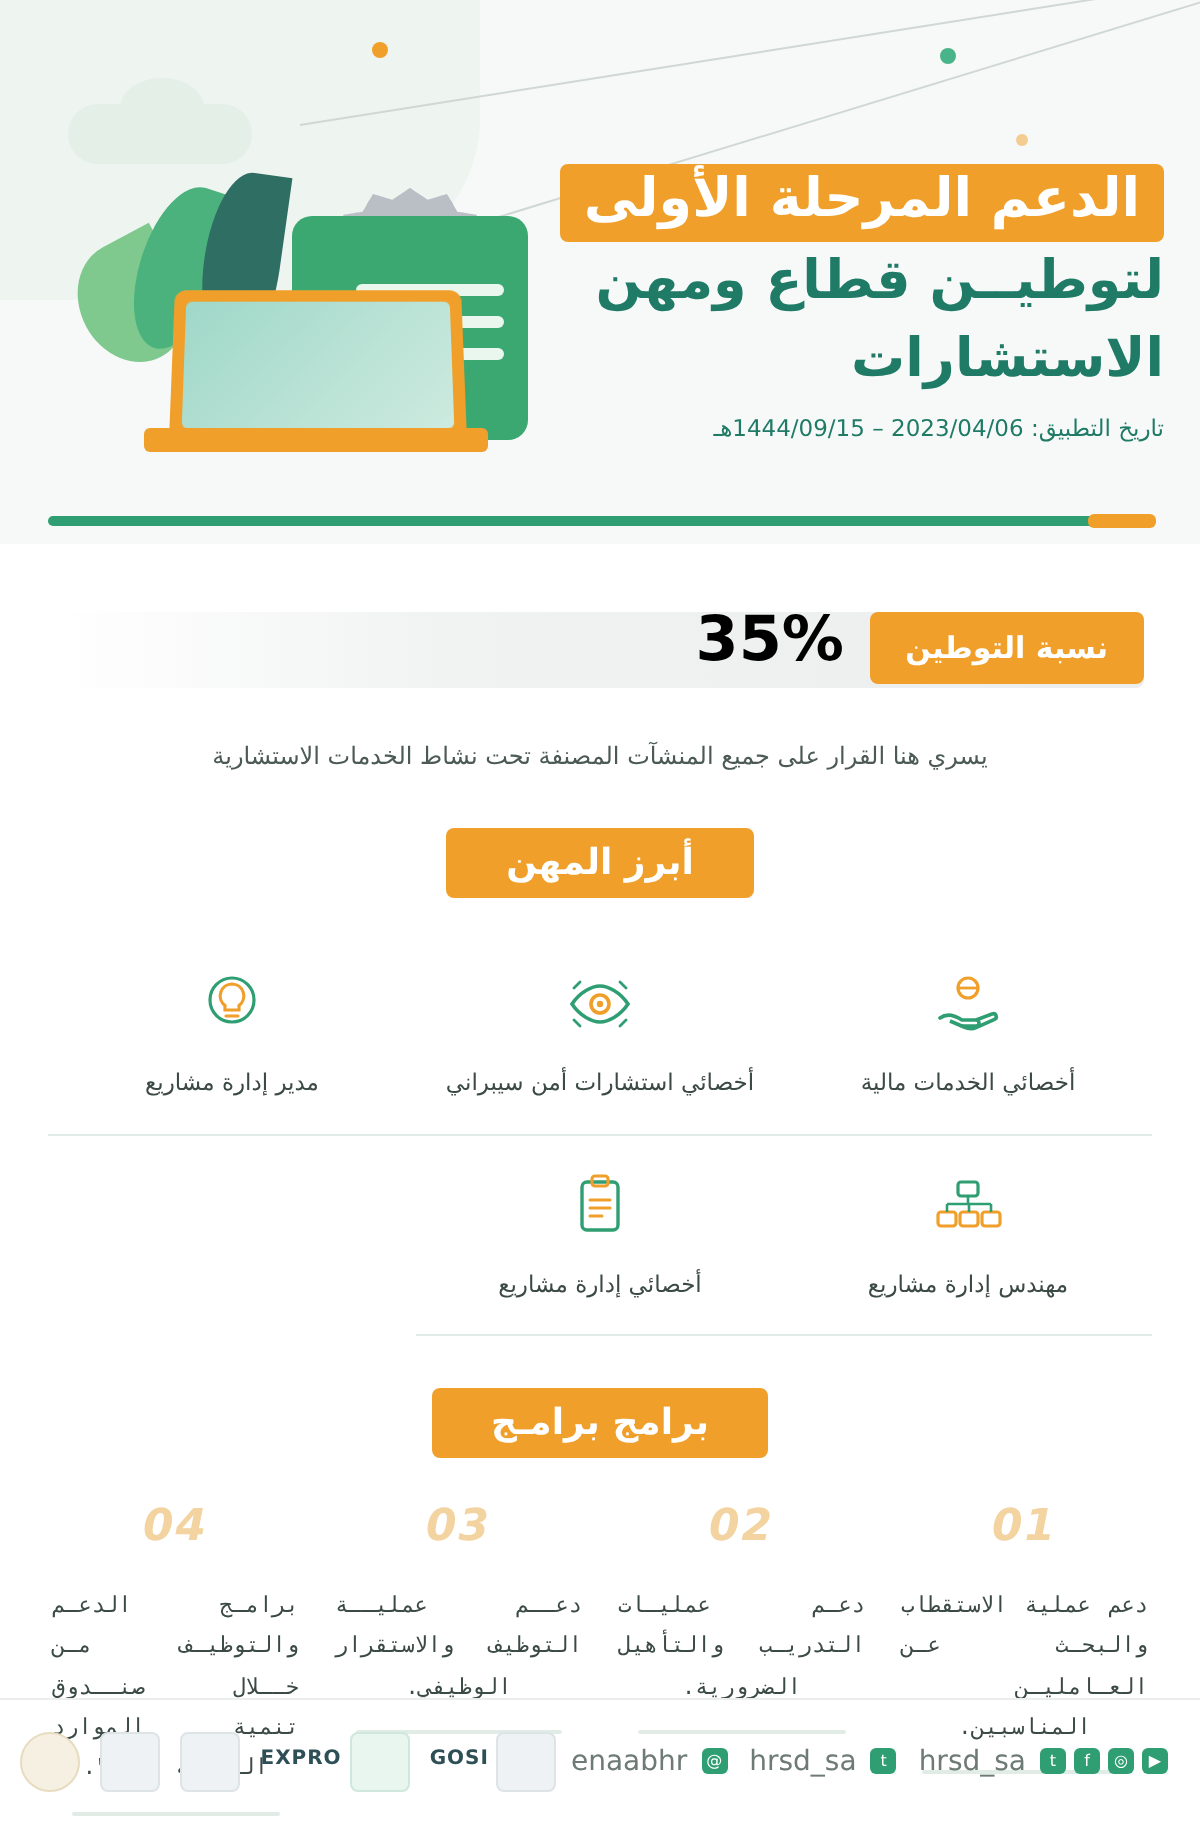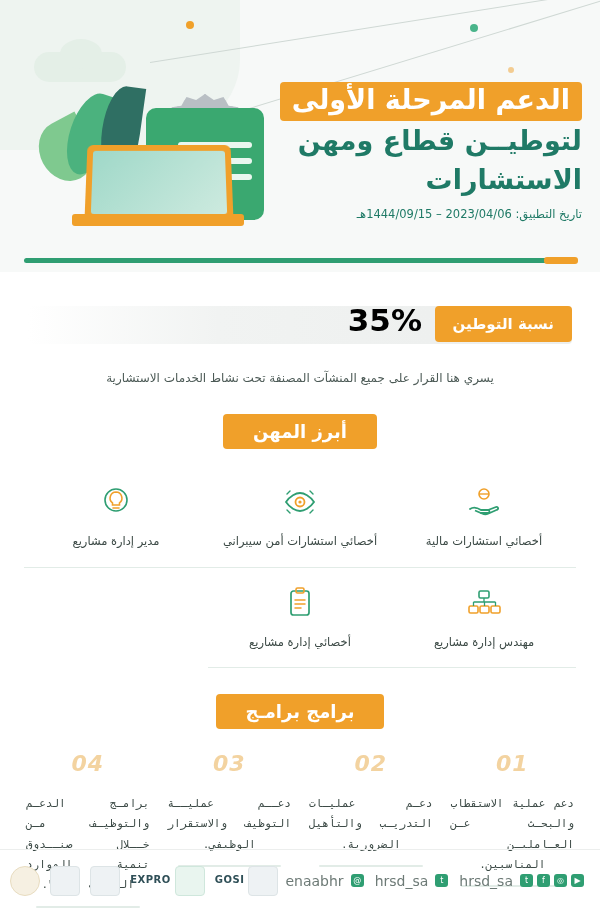--- a/index.html
+++ b/index.html
@@ -299,21 +299,21 @@
 
     <div class="job">
       <div class="job-icon">
         <svg width="38" height="38" viewBox="0 0 38 38">
           <circle cx="19" cy="11" r="5" fill="none" stroke="#f0a02a" stroke-width="1.6"></circle>
           <path d="M14 11h10" stroke="#f0a02a" stroke-width="1.4"></path>
           <path d="M5 26c4-3 8-1 11 1h7c2 0 2 3 0 3h-7" fill="none" stroke="#2f9e72" stroke-width="1.8" stroke-linecap="round"></path>
           <path d="M23 27l8-3c2-.7 3 2 1 2.8l-9 4c-2 .9-4 .6-6-.3l-7-3" fill="none" stroke="#2f9e72" stroke-width="1.8" stroke-linejoin="round"></path>
         </svg>
       </div>
-      <div class="job-label">أخصائي استشارات مالية</div>
+      <div class="job-label">أخصائي الخدمات مالية</div>
     </div>
 
 
     <div class="job">
       <div class="job-icon">
         <svg width="40" height="38" viewBox="0 0 40 38">
           <path d="M6 19c4-6 10-9 14-9s10 3 14 9c-4 6-10 9-14 9S10 25 6 19z" fill="none" stroke="#2f9e72" stroke-width="1.8"></path>
           <circle cx="20" cy="19" r="4.5" fill="none" stroke="#f0a02a" stroke-width="1.8"></circle>
           <circle cx="20" cy="19" r="1.6" fill="#f0a02a"></circle>
           <path d="M7 11l3-3M33 11l-3-3M7 27l3 3M33 27l-3 3" stroke="#2f9e72" stroke-width="1.4" stroke-linecap="round"></path>

